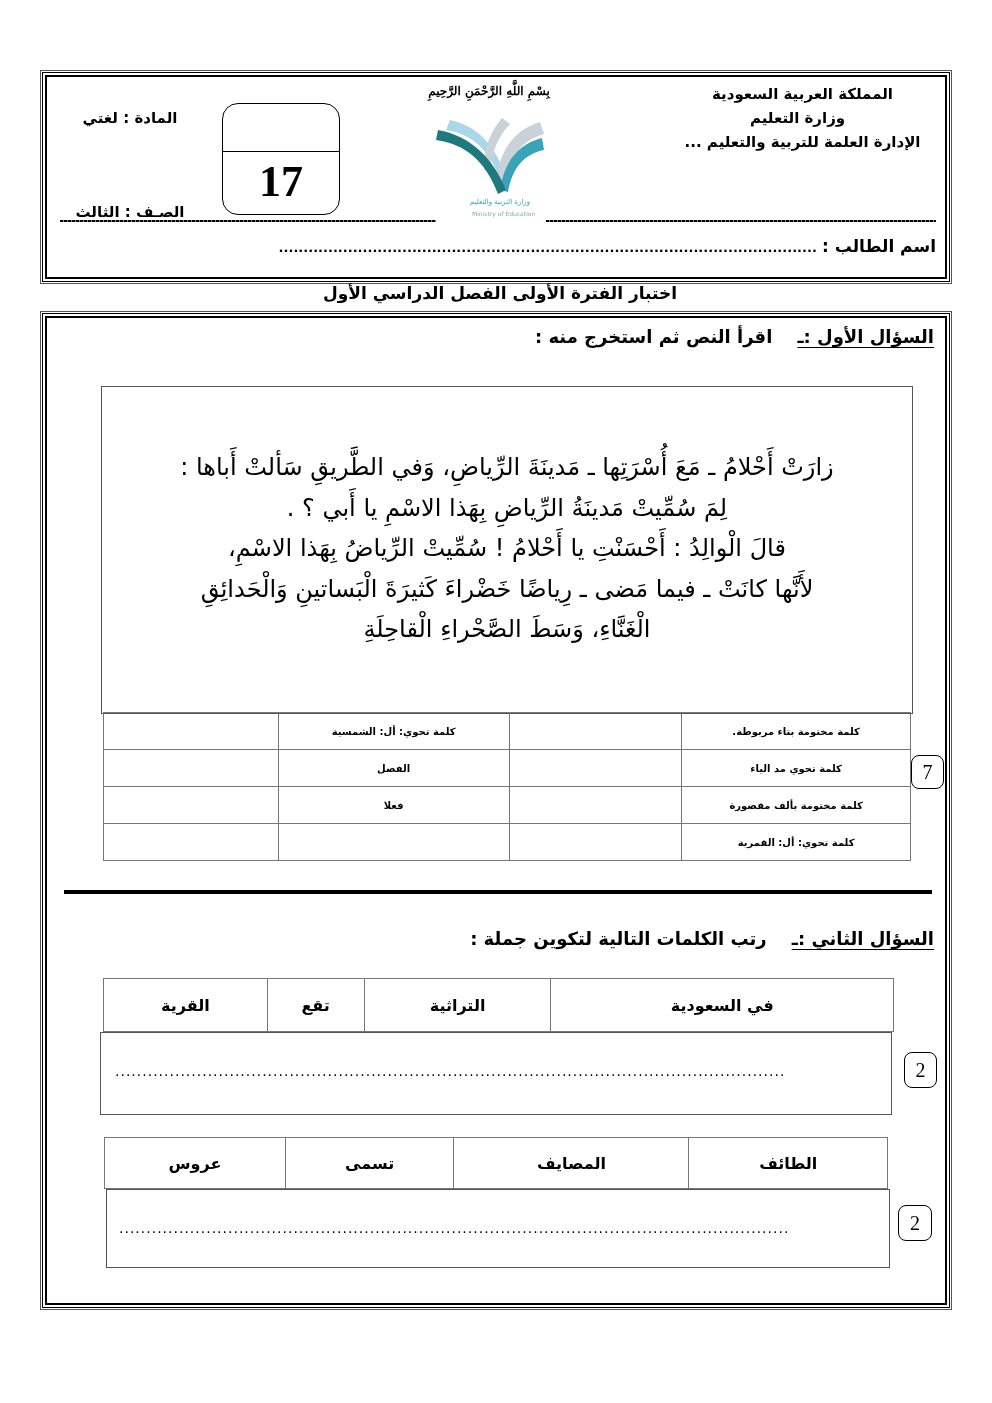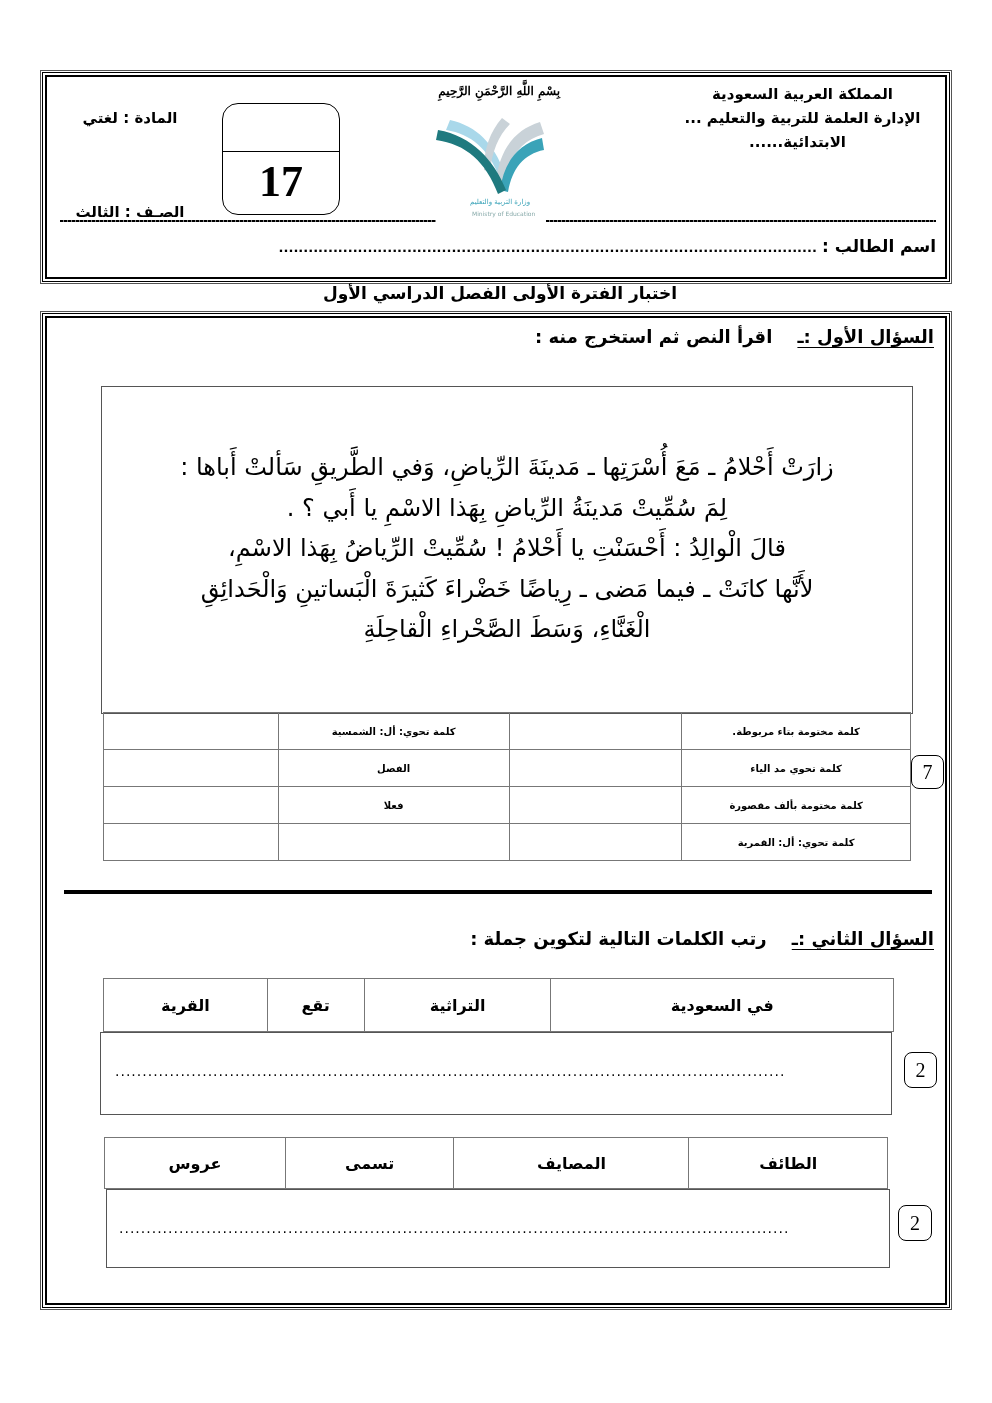--- a/index.html
+++ b/index.html
@@ -27,25 +27,25 @@
     .thick-rule { position:absolute; background:#000; }
     .dashrule { position:absolute; height:2px; background: repeating-linear-gradient(90deg,#000 0 3px,#888 3px 4px); }
   </style>
 </head>
 <body>
 
 <div class="dframe" style="left:42px; top:72px; width:906px; height:208px;"></div>
 
 <div class="abs hdr-text rtl" style="left:690px; top:82px; width:245px; text-align:center;">
   <div style="padding-right:20px;">المملكة العربية السعودية</div>
+  <div style="padding-right:30px;">وزارة التعليم</div>
   <div style="margin-left:-20px;">الإدارة العلمة للتربية والتعليم ...</div>
-  <div style="padding-right:30px;">الابتدائية......</div>
 </div>
 
-<div class="abs rtl" style="left:418px; top:84px; width:142px; font-family:'DejaVu Serif', serif; font-size:12px; font-weight:bold; white-space:nowrap;">بِسْمِ اللَّهِ الرَّحْمَنِ الرَّحِيمِ</div>
+<div class="abs rtl" style="left:418px; top:84px; width:142px; text-align:center; font-family:'DejaVu Serif', serif; font-size:12px; font-weight:bold; white-space:nowrap;">بِسْمِ اللَّهِ الرَّحْمَنِ الرَّحِيمِ</div>
 
 <div class="abs" style="left:432px; top:110px; width:115px; height:115px;">
   <svg width="115" height="90" viewBox="0 0 115 90">
     <path d="M18 10 C45 16 62 34 72 62 L66 64 C56 40 40 24 14 20 Z" fill="#a9d8ea"></path>
     <path d="M70 8 C58 22 52 38 52 60 L58 62 C60 42 66 26 78 14 Z" fill="#c9d2d8"></path>
     <path d="M108 12 C82 20 68 40 64 70 L72 72 C78 46 90 30 112 24 Z" fill="#c9d2d8"></path>
     <path d="M110 28 C86 34 72 52 68 80 L76 82 C80 58 92 44 112 40 Z" fill="#3aa3b8"></path>
     <path d="M4 30 C34 34 54 52 66 84 L74 80 C62 50 40 26 6 20 Z" fill="#1f7a7f"></path>
   </svg>
   <div style="position:absolute; left:38px; top:88px; font-size:7px; color:#3aa3b8; direction:rtl; white-space:nowrap;">وزارة التربية والتعليم</div>

